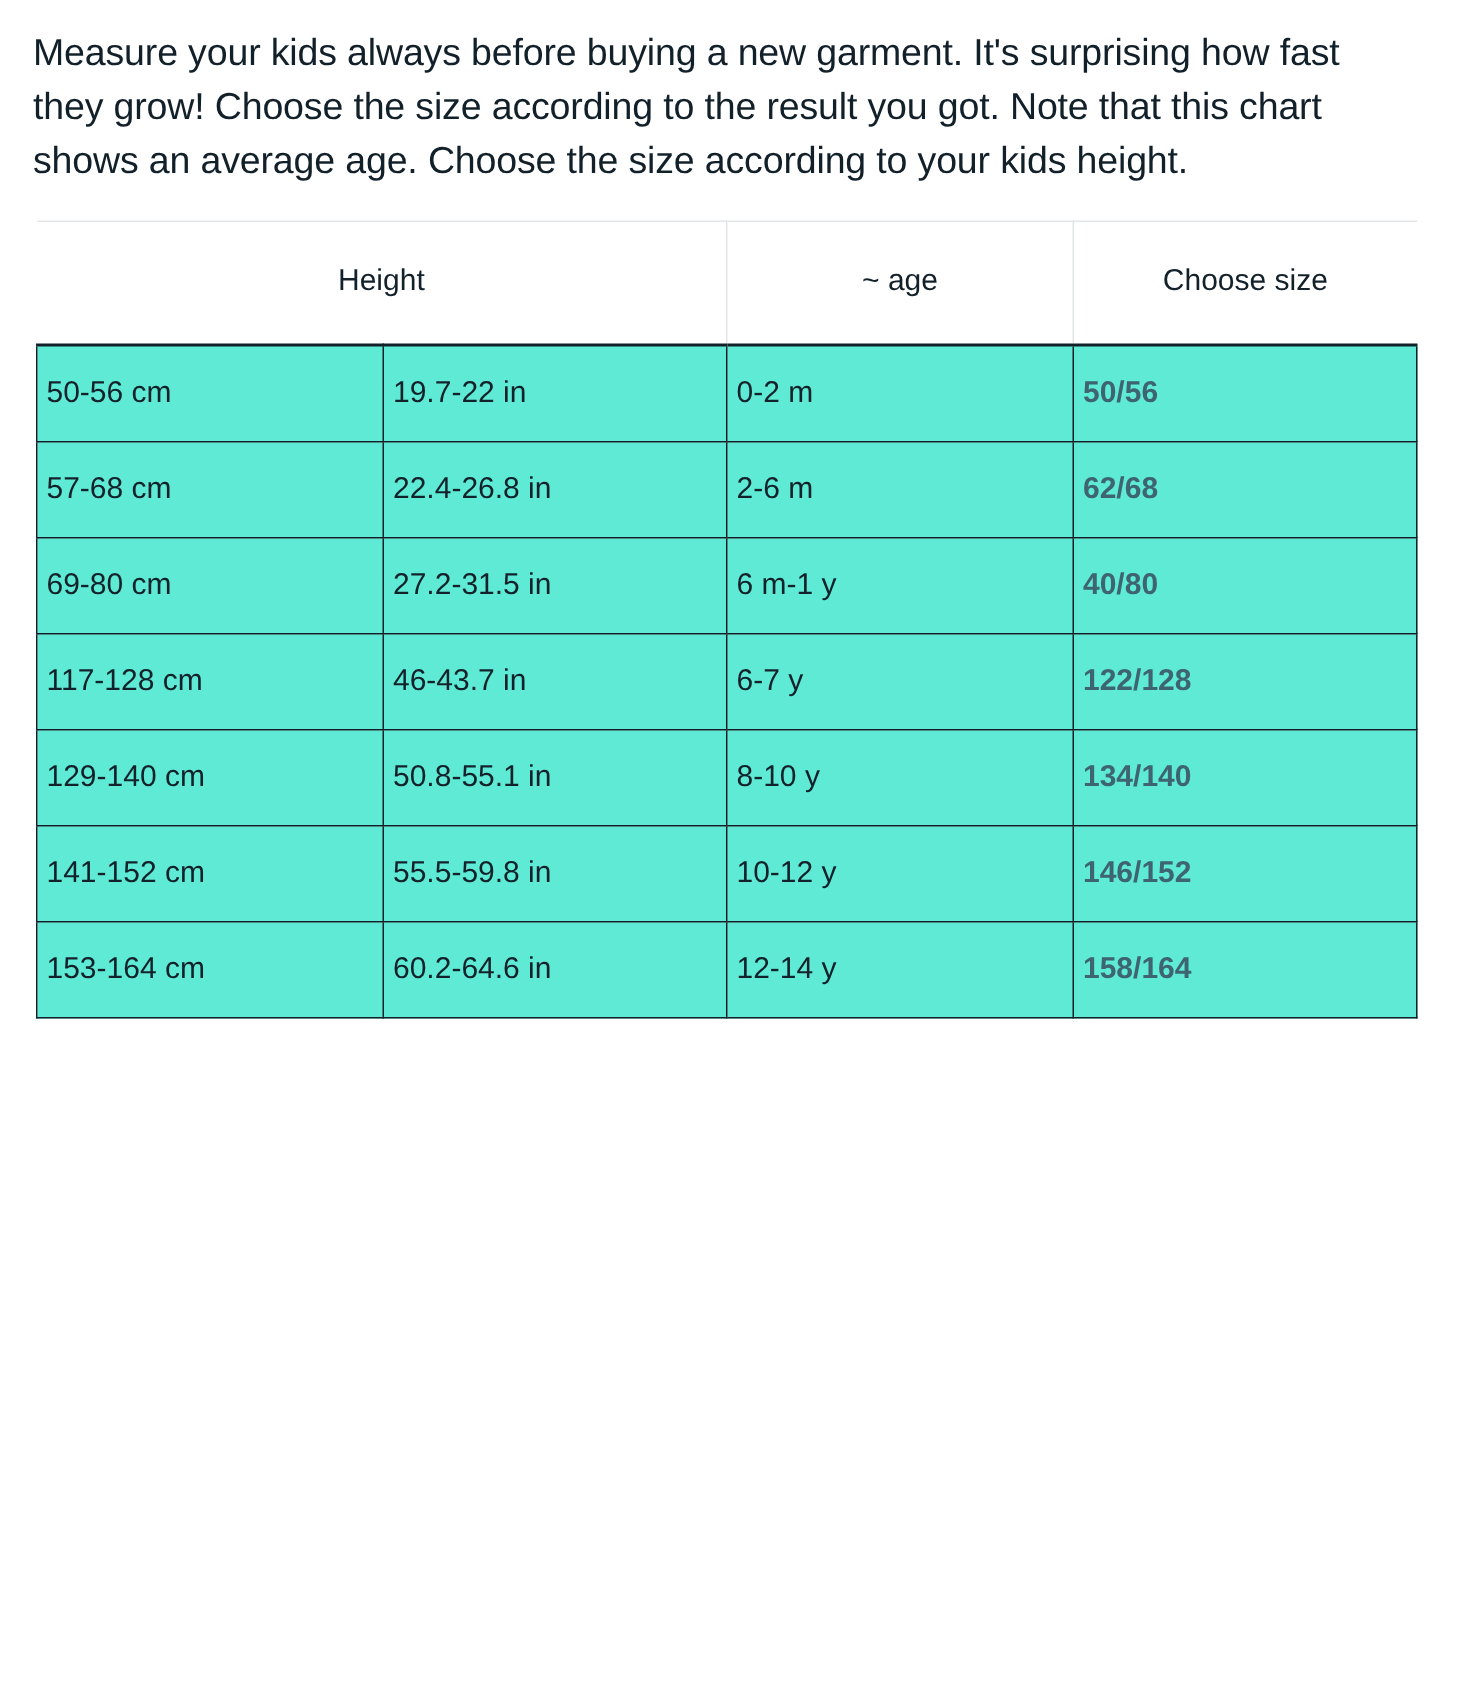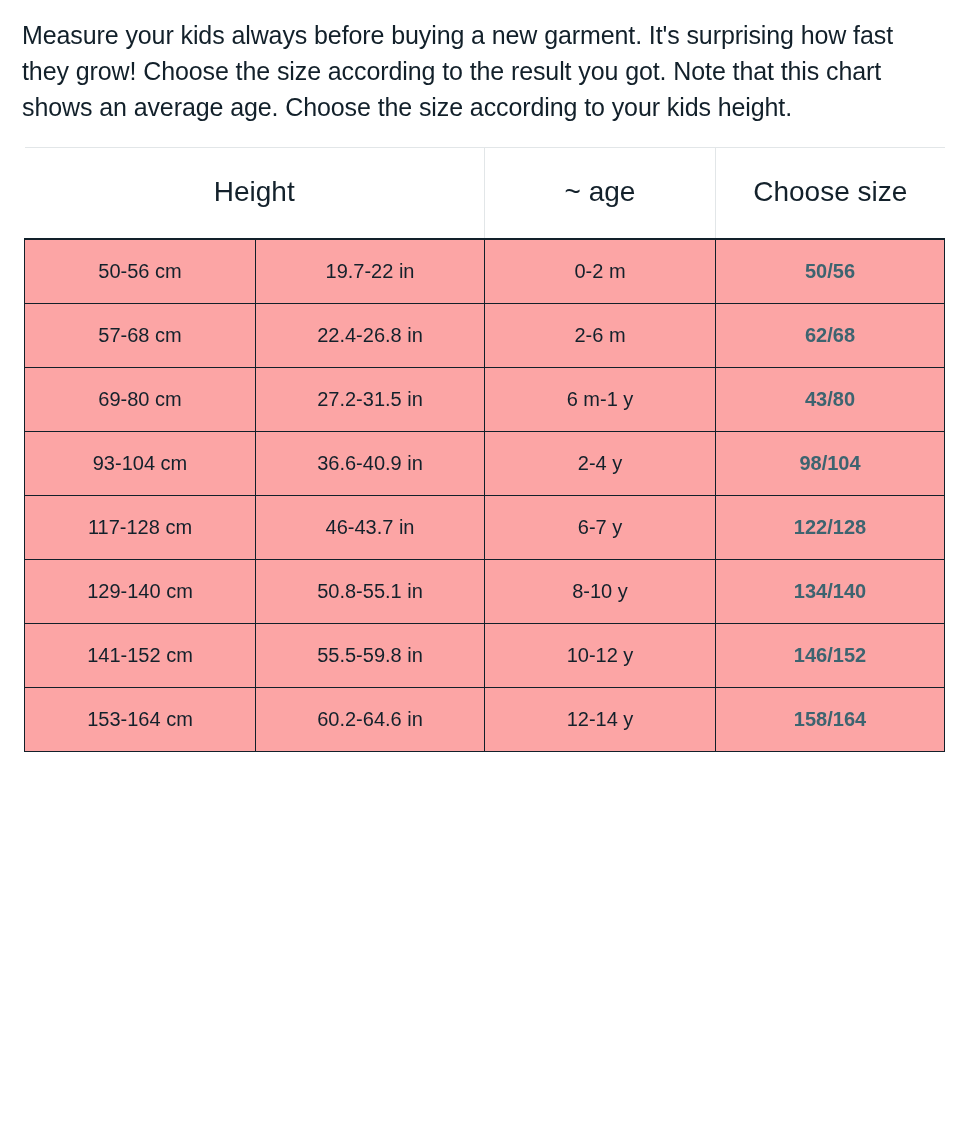--- a/index.html
+++ b/index.html
@@ -35,42 +35,42 @@
     margin-left: 2px;
     table-layout: fixed;
   }
   table.size-chart col.c1 { width: 231px; }
   table.size-chart col.c2 { width: 229px; }
   table.size-chart col.c3 { width: 231px; }
   table.size-chart col.c4 { width: 229px; }
 
   thead th {
     font-weight: 400;
-    font-size: 28px;
+    font-size: 20px;
     color: #13212b;
     padding: 28px 6px 30px 6px;
     text-align: center;
     border-top: 1px solid #e2e6e8;
     border-bottom: 2px solid #12202a;
     background: #ffffff;
   }
   thead th.h-height {
     border-right: 1px solid #e2e6e8;
   }
   thead th.h-age {
     border-right: 1px solid #e2e6e8;
   }
   tbody td {
     font-size: 20px;
     color: #13212b;
-    text-align: center;
+    text-align: left;
     padding: 20px 6px;
     border-bottom: 1px solid #12202a;
     border-right: 1px solid #12202a;
-    background: #fca5a5;
+    background: #5eead4;
     font-weight: 400;
   }
   tbody tr td:first-child {
     border-left: 1px solid #12202a;
   }
   tbody td.size {
     color: #3d6470;
     font-weight: 700;
     border-right: 1px solid #12202a;
   }
@@ -110,27 +110,21 @@
       <tr>
         <td>57-68 cm</td>
         <td>22.4-26.8 in</td>
         <td>2-6 m</td>
         <td class="size">62/68</td>
       </tr>
       <tr>
         <td>69-80 cm</td>
         <td>27.2-31.5 in</td>
         <td>6 m-1 y</td>
-        <td class="size">43/80</td>
-      </tr>
-      <tr>
-        <td>93-104 cm</td>
-        <td>36.6-40.9 in</td>
-        <td>2-4 y</td>
-        <td class="size">98/104</td>
+        <td class="size">40/80</td>
       </tr>
       <tr>
         <td>117-128 cm</td>
         <td>46-43.7 in</td>
         <td>6-7 y</td>
         <td class="size">122/128</td>
       </tr>
       <tr>
         <td>129-140 cm</td>
         <td>50.8-55.1 in</td>

